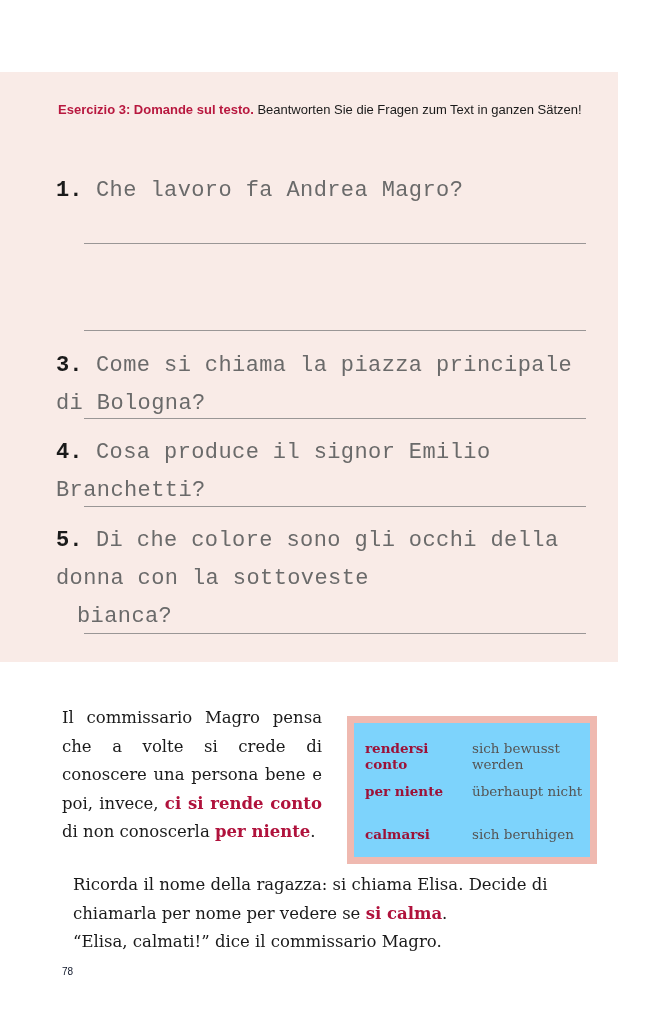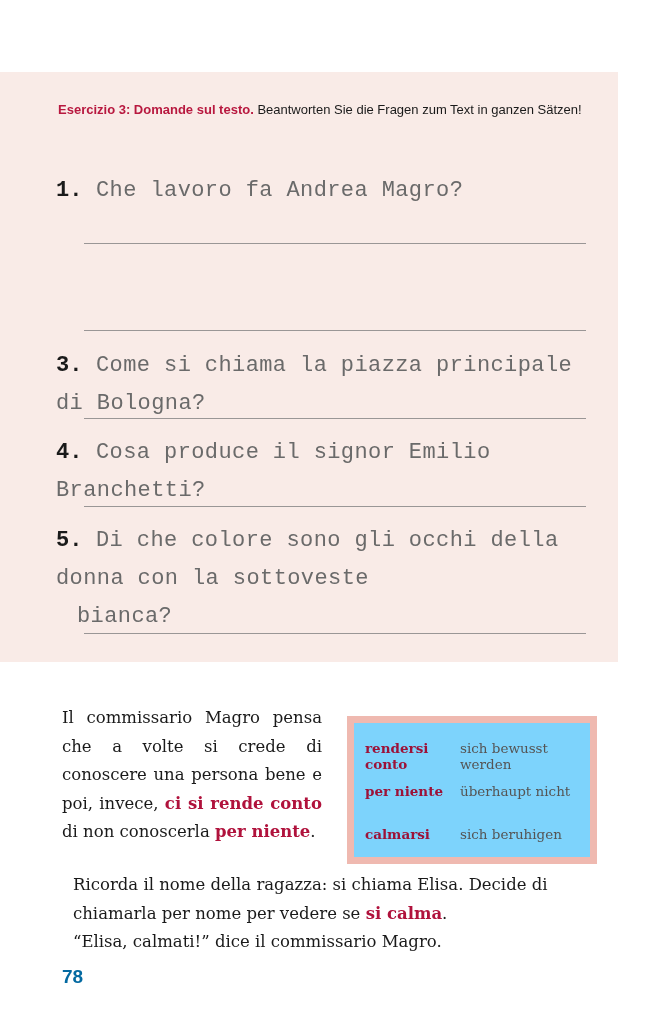--- a/index.html
+++ b/index.html
@@ -35,24 +35,24 @@
   .body-text .hl { color: #b0123c; font-weight: bold; }
   .col { top: 704px; width: 260px; text-align: justify; }
   .full { top: 871px; width: 560px; margin-left: 11px; }
   .vocab {
     position: absolute; left: 347px; top: 716px; width: 236px; height: 134px;
     border: 7px solid #efb9b0; background: #7dd3fc;
     font-family: "DejaVu Serif", serif; font-size: 13.5px; line-height: 16px;
   }
   .vrow { position: absolute; left: 11px; width: 220px; }
   .vterm { position: absolute; left: 0; width: 100px; color: #9c1238; font-weight: bold; }
-  .vdef { position: absolute; left: 95px; width: 118px; color: #555; }
+  .vdef { position: absolute; left: 107px; width: 118px; color: #555; }
   .page-num {
     position: absolute; left: 62px; top: 966px;
-    font-family: "Liberation Sans", sans-serif; font-size: 19px; font-weight: bold; color: #0369a1;
+    font-family: "Liberation Sans", sans-serif; font-size: 10px; font-weight: normal; color: #0f172a;
   }
 </style>
 </head>
 <body>
 
 <div class="exercise">
   <div class="ex-title"><span class="red">Esercizio 3: Domande sul testo.</span><span> Beantworten Sie die Fragen zum Text in ganzen Sätzen!</span></div>
 
   <div class="q" style="top:100px"><span class="num">1.</span> <span>Che lavoro fa Andrea Magro?</span></div>
   <div class="line" style="top:171px"></div>

